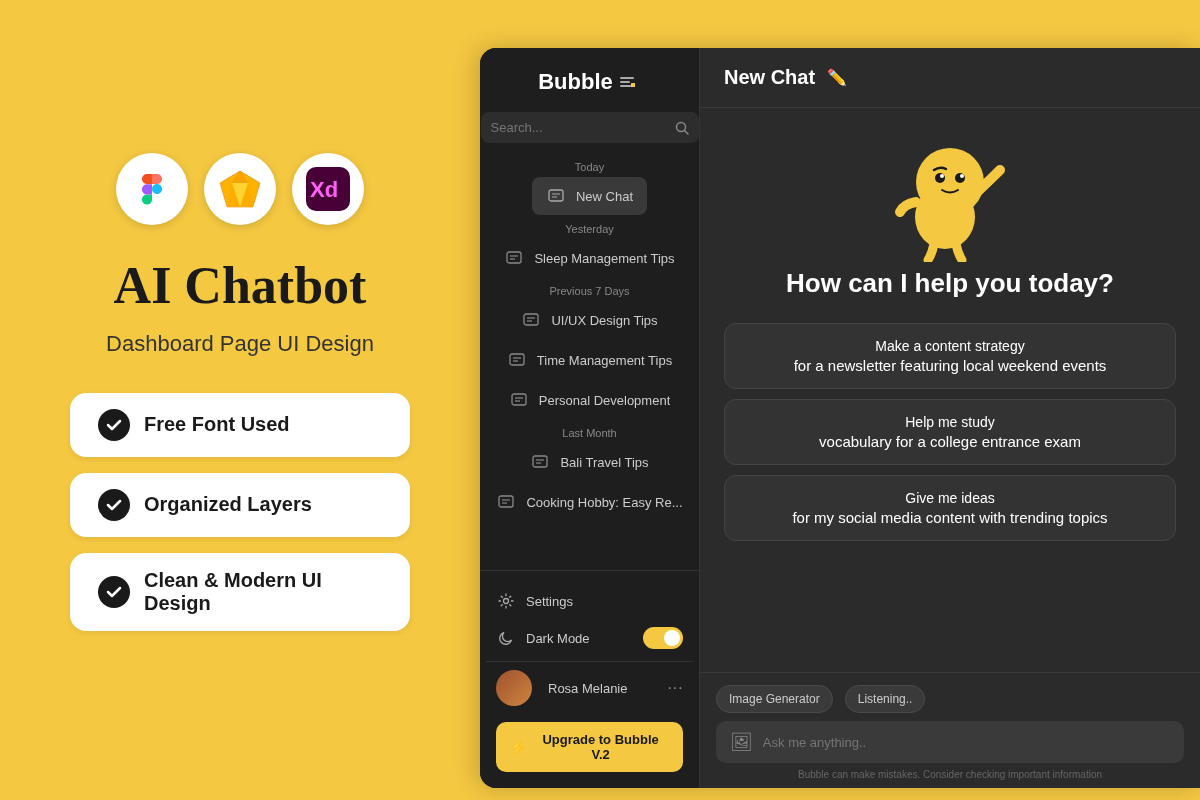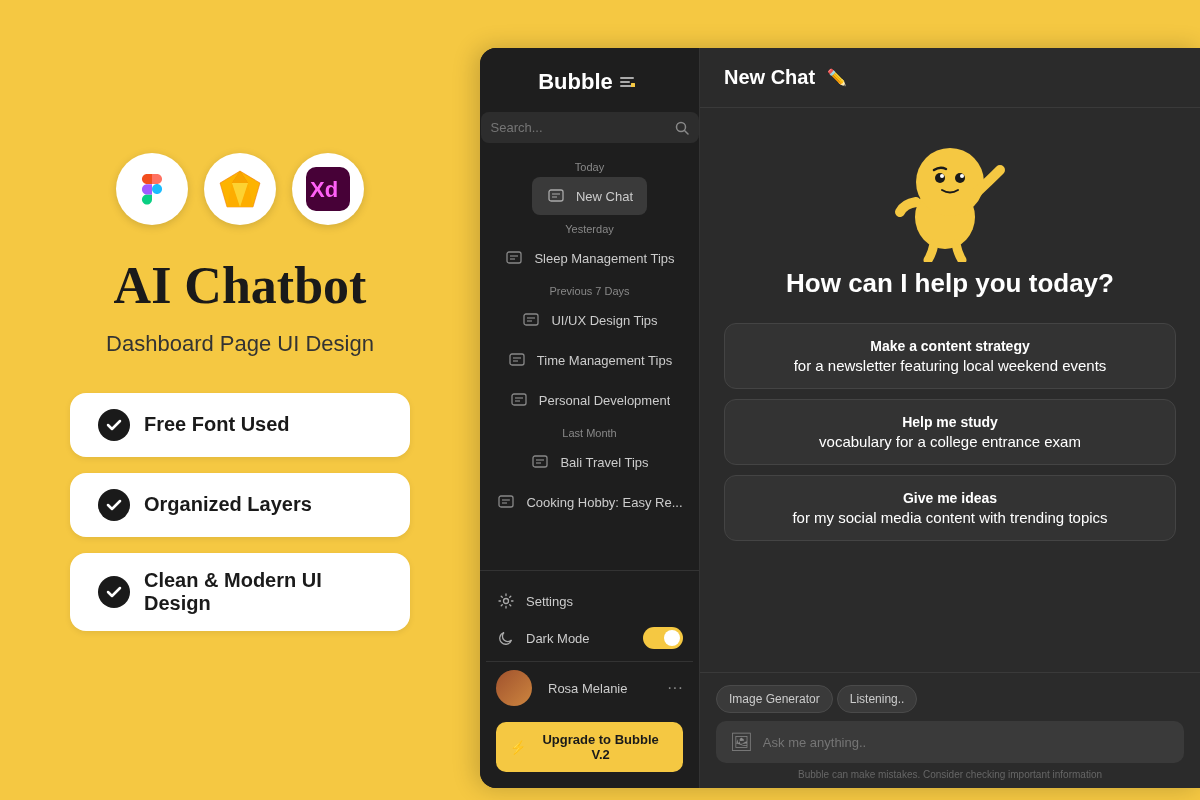--- a/index.html
+++ b/index.html
@@ -397,38 +397,38 @@
       background: #333;
       border: 1px solid #444;
       border-radius: 12px;
       padding: 14px 18px;
       cursor: pointer;
       text-align: center;
     }
 
     .suggestion-title {
       font-size: 14px;
-      font-weight: 700;
+      font-weight: 400;
       color: white;
       margin-bottom: 3px;
     }
 
     .suggestion-sub {
       font-size: 15px;
       color: #ffffff;
     }
 
     .chat-footer {
       padding: 12px 16px 8px;
       border-top: 1px solid #3a3a3a;
     }
 
     .quick-actions {
       display: flex;
-      gap: 4px;
+      gap: 12px;
       margin-bottom: 8px;
     }
 
     .quick-btn {
       background: #3a3a3a;
       border: 1px solid #4a4a4a;
       border-radius: 20px;
       padding: 6px 12px;
       font-size: 12px;
       color: #ccc;

